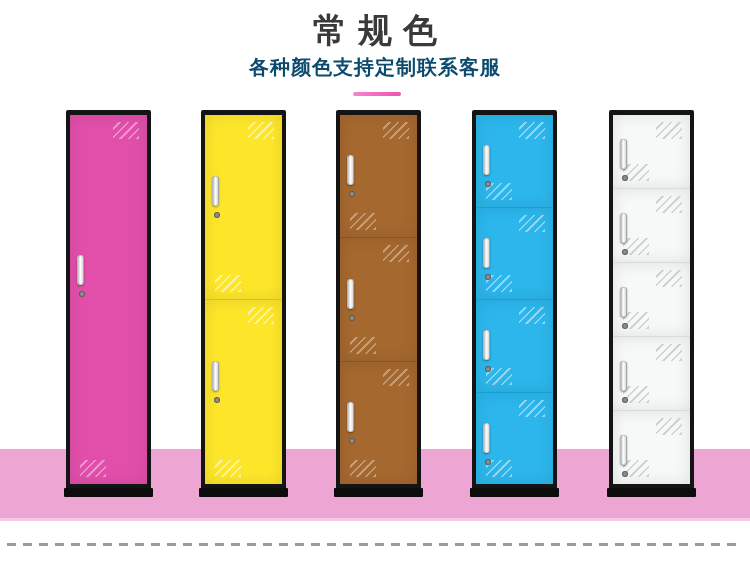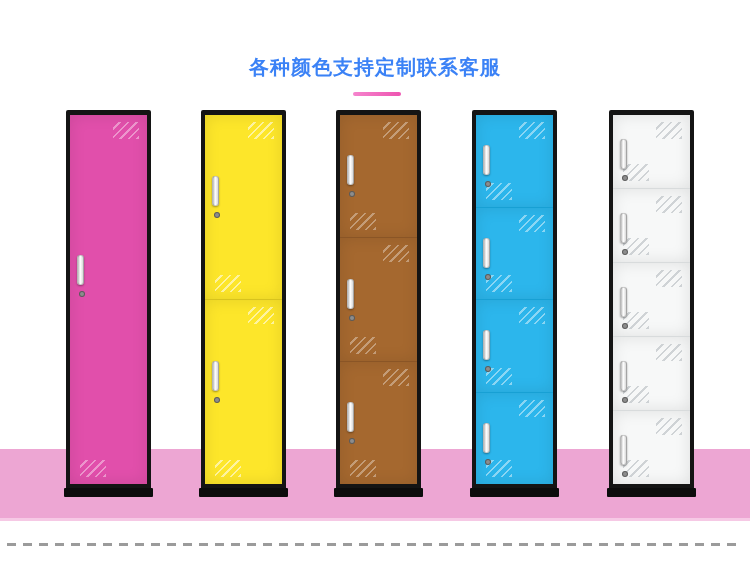--- a/index.html
+++ b/index.html
@@ -8,21 +8,21 @@
     overflow:hidden;font-family:"Liberation Sans","DejaVu Sans",sans-serif;
   }
   
   .title{
     position:absolute;top:8px;left:0;width:750px;text-align:center;
     font-size:34px;font-weight:bold;letter-spacing:11px;padding-left:11px;
     box-sizing:border-box;color:#3a3a3a;
   }
   .subtitle{
     position:absolute;top:54px;left:0;width:750px;text-align:center;
-    font-size:20px;letter-spacing:1px;color:#3b82f6;font-weight:bold;
+    font-size:20px;letter-spacing:1px;color:#0c4a6e;font-weight:bold;
   }
   .divider{
     position:absolute;top:92px;left:353px;width:48px;height:4px;
     border-radius:2px;background:linear-gradient(90deg,#f584cd,#ee54b0);
   }
   
   .floor{
     position:absolute;top:449px;left:0;width:750px;height:69px;
     background:#eda6d3;border-bottom:3px solid #f6c9e5;z-index:1;
   }
@@ -70,20 +70,21 @@
     position:absolute;width:26px;height:17px;
     background:repeating-linear-gradient(135deg,transparent 0 4px,var(--shine) 4px 6px);
   }
   .shine.tr{top:7px;right:8px;}
   .shine.bl{bottom:7px;left:10px;}
 </style>
 </head>
 <body>
 
 <div class="stage">
+  <div class="title">常规色</div>
   <div class="subtitle">各种颜色支持定制联系客服</div>
   <div class="divider"></div>
   <div class="floor"></div>
   <div class="lockers">
       <div class="locker single" style="--door: #e14fab; --div: #c23b92; --shine: rgba(255,255,255,0.40);">
         <div class="doors">
           <div class="door">
             <span class="shine tr"></span>
             <span class="shine bl"></span>
             <span class="handle"></span>

